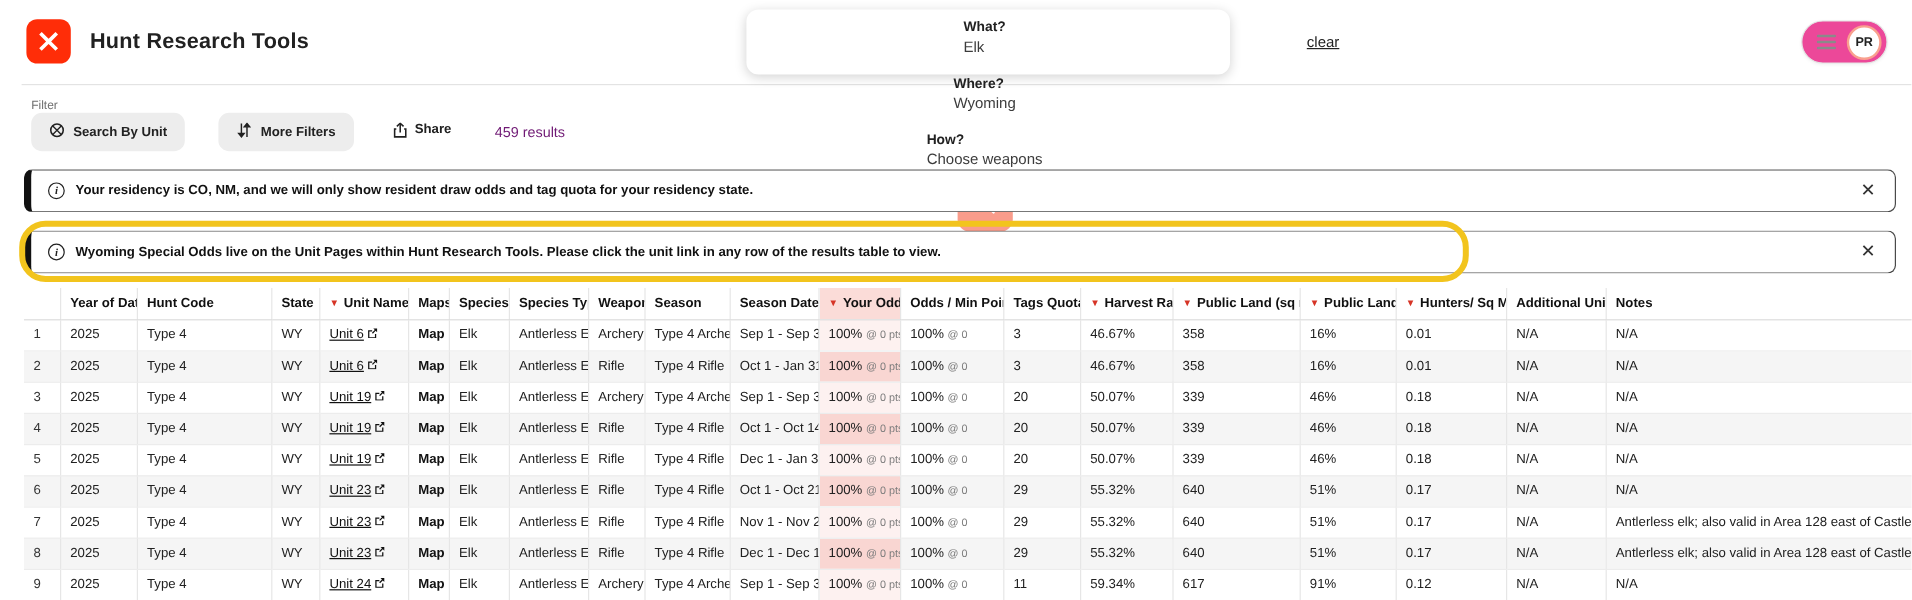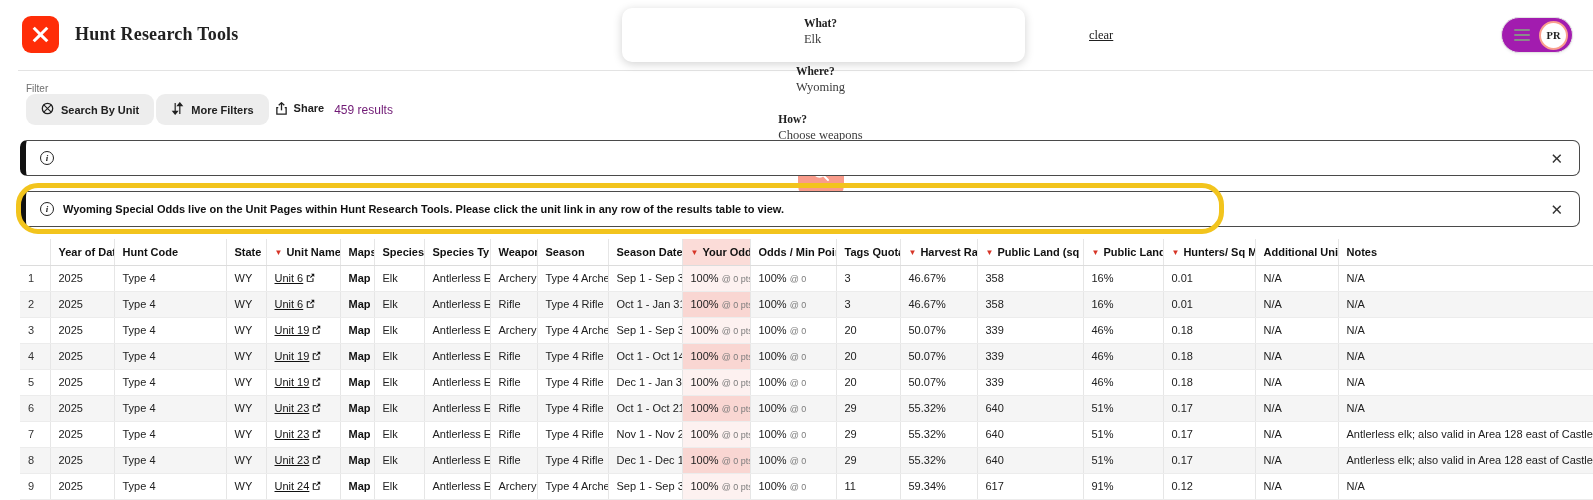--- a/index.html
+++ b/index.html
@@ -1,20 +1,20 @@
 <!DOCTYPE html>
 <html><head>
 <meta charset="utf-8">
 <style>
   * { margin:0; padding:0; box-sizing:border-box; }
   html,body { width:1593px; height:500px; overflow:hidden; background:#fff;
     font-family:"Liberation Sans", sans-serif; color:#212121; }
 
   
-  .topbar { position:relative; height:70px; background:#fff;font-family:Liberation Serif, serif; }
+  .topbar { position:relative; height:70px; background:#fff; }
   .brand { position:absolute; left:22px; top:16px; display:flex; align-items:center; gap:16px; }
   .logo { width:37px; height:37px; border-radius:9px; background:#ff2d08; display:flex;
     align-items:center; justify-content:center; cursor:pointer; }
   .logo svg { width:17px; height:17px; }
   .page-title { font-size:18px; font-weight:bold; letter-spacing:.2px; color:#212121; }
 
   .search-card { position:absolute; left:622px; top:8px; width:403px; height:54px;
     background:#fff; border-radius:10px; box-shadow:0 2px 10px rgba(0,0,0,.18);
     display:flex; align-items:center; padding:0 6px 0 0;flex-direction:column; }
   .sfield { flex:1; padding:9px 14px; cursor:pointer; min-width:0; }
@@ -22,33 +22,33 @@
   .svalue { font-size:12.5px; color:#3c3c3c; white-space:nowrap; }
   .sdiv { width:1px; height:34px; background:#e0e0e0; }
   .search-btn { width:46px; height:44px; border:none; border-radius:10px; background:#f99c8b;
     display:flex; align-items:center; justify-content:center; cursor:pointer; flex:0 0 auto; }
   .search-btn svg { width:20px; height:20px; }
   .clear-link { position:absolute; left:1089px; top:28px; font-size:12.5px; color:#212121;
     text-decoration:underline; cursor:pointer; }
 
   .menu-pill { position:absolute; right:20px; top:17px; height:36px; padding:0 4px 0 12px;
     border:1px solid #e4e4e4; border-radius:18px; display:flex; align-items:center; gap:9px;
-    background:#a21caf; box-shadow:0 1px 3px rgba(0,0,0,.06); }
+    background:#ec4899; box-shadow:0 1px 3px rgba(0,0,0,.06); }
   .hamburger { display:flex; flex-direction:column; gap:3px; cursor:pointer; }
   .hamburger i { display:block; width:16px; height:2px; background:#8a8a8a; border-radius:1px; }
   .avatar { width:29px; height:29px; border-radius:50%; border:2px solid #f9a08e;
     display:flex; align-items:center; justify-content:center; font-size:10.5px; font-weight:bold;
     color:#212121; cursor:pointer; background:#fff; }
 
   .top-divider { margin-left:18px; height:1px; background:#e3e3e3; }
 
   
   .filters { padding:12px 0 0 26px; }
   .filter-label { font-size:10px; color:#6f6f6f; margin-bottom:0; }
-  .filter-row { display:flex; align-items:center; gap:2px; }
+  .filter-row { display:flex; align-items:center; gap:28px; }
   .pill-btn { display:flex; align-items:center; gap:7px; background:#ededed; border:none;
     border-radius:9px; padding:8px 15px; font-size:11px; font-weight:bold; color:#212121;
     cursor:pointer; font-family:inherit; }
   .pill-btn svg { width:13px; height:13px; }
   .share-btn { display:flex; align-items:flex-start; gap:6px; background:none; border:none;
     font-size:11px; font-weight:bold; color:#212121; cursor:pointer; font-family:inherit; padding:8px 4px; }
   .share-btn svg { width:13px; height:13px; }
   .results-count { font-size:12px; color:#701a75; margin-left:4px; }
 
   
@@ -165,20 +165,21 @@
         </span>
         <span>Share</span>
       </button>
       <span class="results-count">459 results</span>
     </div>
   </section>
 
   <div class="banner-wrap">
     <div class="banner">
       <span class="info-icon">i</span>
+      <span class="banner-text">Your residency is CO, NM, and we will only show resident draw odds and tag quota for your residency state.</span>
       <span class="banner-close">✕</span>
     </div>
   </div>
 
   <div class="banner-wrap">
     <div class="banner">
       <span class="info-icon">i</span>
       <span class="banner-text">Wyoming Special Odds live on the Unit Pages within Hunt Research Tools. Please click the unit link in any row of the results table to view.</span>
       <span class="banner-close">✕</span>
     </div>

